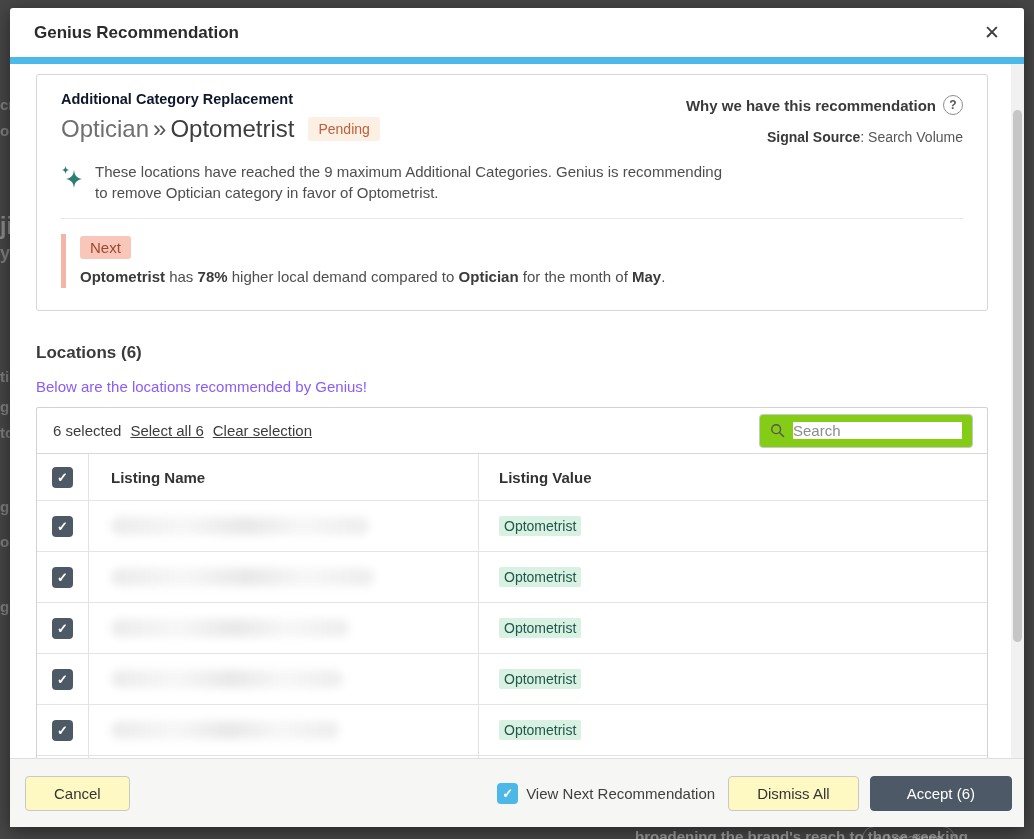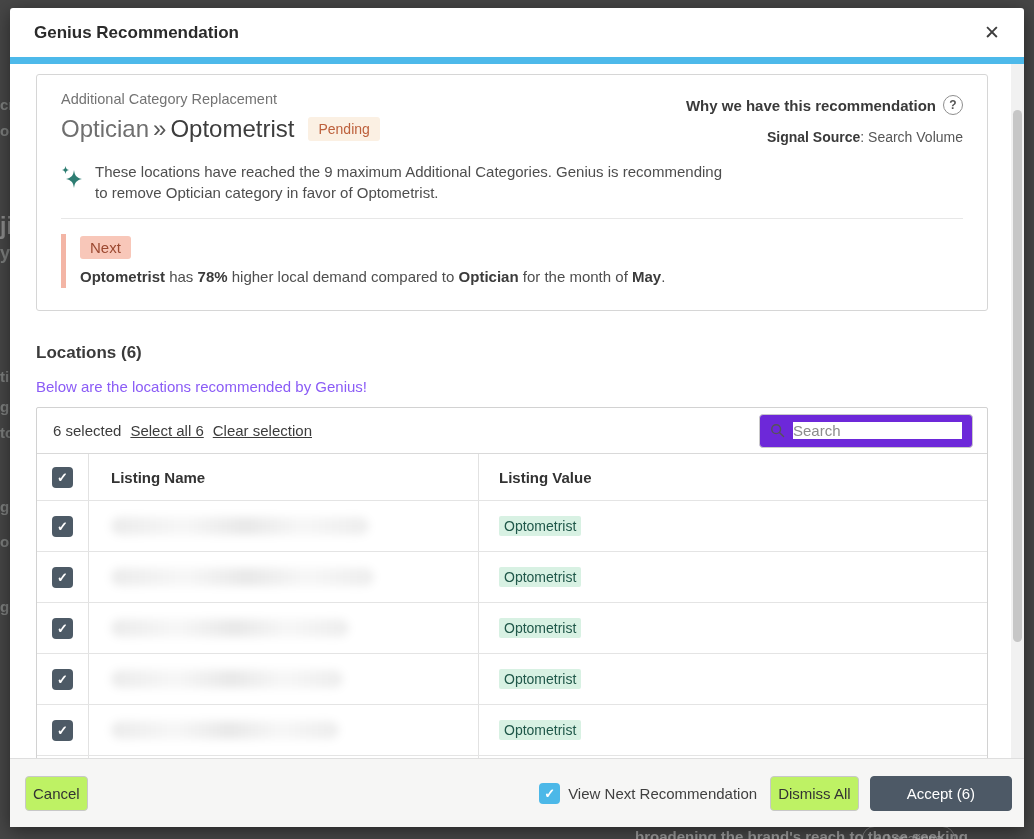--- a/index.html
+++ b/index.html
@@ -25,21 +25,21 @@
   .modal-title { font-size:17px; font-weight:700; color:#2b2b2b; }
   .close-btn { background:none; border:none; cursor:pointer; font-size:19px; color:#3d3d3d; line-height:1; padding:4px; font-family:inherit; }
 
   .accent-bar { height:7px; flex:0 0 7px; background:#4db9ea; }
 
   .modal-body { position:relative; flex:1 1 auto; overflow:hidden; padding:10px 36px 0 26px; background:#fff; }
 
   
   .rec-card { border:1px solid #d6d6d6; border-radius:3px; padding:16px 24px 22px 24px; }
   .card-top { display:flex; justify-content:space-between; align-items:flex-start; }
-  .cat-label { font-size:14.5px; color:#737373; }
+  .cat-label { font-size:14.5px; color:#0f172a;font-weight:bold; }
   .heading-row { margin-top:7px; display:flex; align-items:center; }
   .rec-heading { font-size:24px; font-weight:400; line-height:30px; }
   .rec-heading .from { color:#6f6f6f; }
   .rec-heading .arrow { color:#585858; margin:0 4px; }
   .rec-heading .to { color:#3d3d3d; }
   .pending-badge { margin-left:14px; background:#fbf0e3; color:#bd603c; font-size:14px; padding:4px 10px; border-radius:3px; }
   .card-right { text-align:right; padding-top:4px; }
   .why-row { display:flex; align-items:center; gap:7px; justify-content:flex-end; font-size:15px; font-weight:700; color:#3a3a3a; cursor:pointer; }
   .help-circle { width:20px; height:20px; border:1px solid #8e8e8e; border-radius:50%; display:inline-flex; align-items:center; justify-content:center;
                  font-size:12px; font-weight:700; color:#555; }
@@ -58,21 +58,21 @@
   .impact-text b { color:#3b3b3b; }
 
   
   .loc-heading { margin-top:32px; font-size:17px; font-weight:700; color:#3b3b3b; }
   .loc-sub { margin-top:15px; font-size:15px; color:#8b5cf6; }
 
   .table-wrap { margin-top:12px; border:1px solid #d2d2d2; border-radius:2px; background:#fff; }
   .table-toolbar { display:flex; align-items:center; justify-content:space-between; padding:5px 14px 5px 16px; height:45px; }
   .sel-group { font-size:15px; color:#3c3c3c; display:flex; align-items:center; gap:9px; }
   .sel-link { color:#3c3c3c; text-decoration:underline; cursor:pointer; }
-  .search-box { width:214px; height:34px; border:1px solid #c9c9c9; border-radius:4px; display:flex; align-items:center; padding:0 10px; gap:8px; background:#6d28d9; }
+  .search-box { width:214px; height:34px; border:1px solid #c9c9c9; border-radius:4px; display:flex; align-items:center; padding:0 10px; gap:8px; background:#84cc16; }
   .search-box input { border:none; outline:none; width:100%; font-size:15px; color:#333; font-family:inherit; }
   .search-box input::placeholder { color:#8c8c8c; }
 
   .row { display:grid; grid-template-columns:52px 390px 1fr; align-items:center; }
   .col-check { height:100%; display:flex; align-items:center; justify-content:center; border-right:1px solid #e2e2e2; }
   .col-name { height:100%; display:flex; align-items:center; padding-left:22px; border-right:1px solid #e2e2e2; }
   .col-value { height:100%; display:flex; align-items:center; padding-left:20px; }
   .thead { border-top:1px solid #d9d9d9; height:47px; font-size:15px; font-weight:700; color:#333; }
   .trow { border-top:1px solid #e4e4e4; height:51px; font-size:15px; color:#333; }
   .trow.partial { height:20px; }
@@ -88,21 +88,21 @@
 
   .value-chip { background:#d8f1e3; color:#20584a; font-size:14px; padding:2px 5px; border-radius:2px; }
 
   
   .scrollbar { position:absolute; top:0; right:0; bottom:0; width:13px; background:#f1f1f1; }
   .scroll-thumb { position:absolute; left:2px; width:9px; top:46px; height:532px; border-radius:5px; background:#c6c6c6; }
 
   
   .modal-footer { flex:0 0 69px; height:69px; background:#f6f6f5; border-top:1px solid #dedede; display:flex; align-items:center;
                   justify-content:space-between; padding:0 12px 0 15px; }
-  .btn { background:#bef264; border:1px solid #c8c8c8; border-radius:4px; padding:8px 7px; font-size:15px; color:#333;
+  .btn { background:#fef9c3; border:1px solid #c8c8c8; border-radius:4px; padding:8px 28px; font-size:15px; color:#333;
          font-family:inherit; cursor:pointer; }
   .btn.primary { background:#4d5966; border-color:#4d5966; color:#fff; padding:8px 36px; }
   .footer-right { display:flex; align-items:center; gap:11px; }
   .vn-label { display:flex; align-items:center; gap:8px; font-size:15px; color:#3f3f3f; margin-right:2px; cursor:pointer; }
 </style>
 </head>
 <body>
 
 <div class="stage">
 

